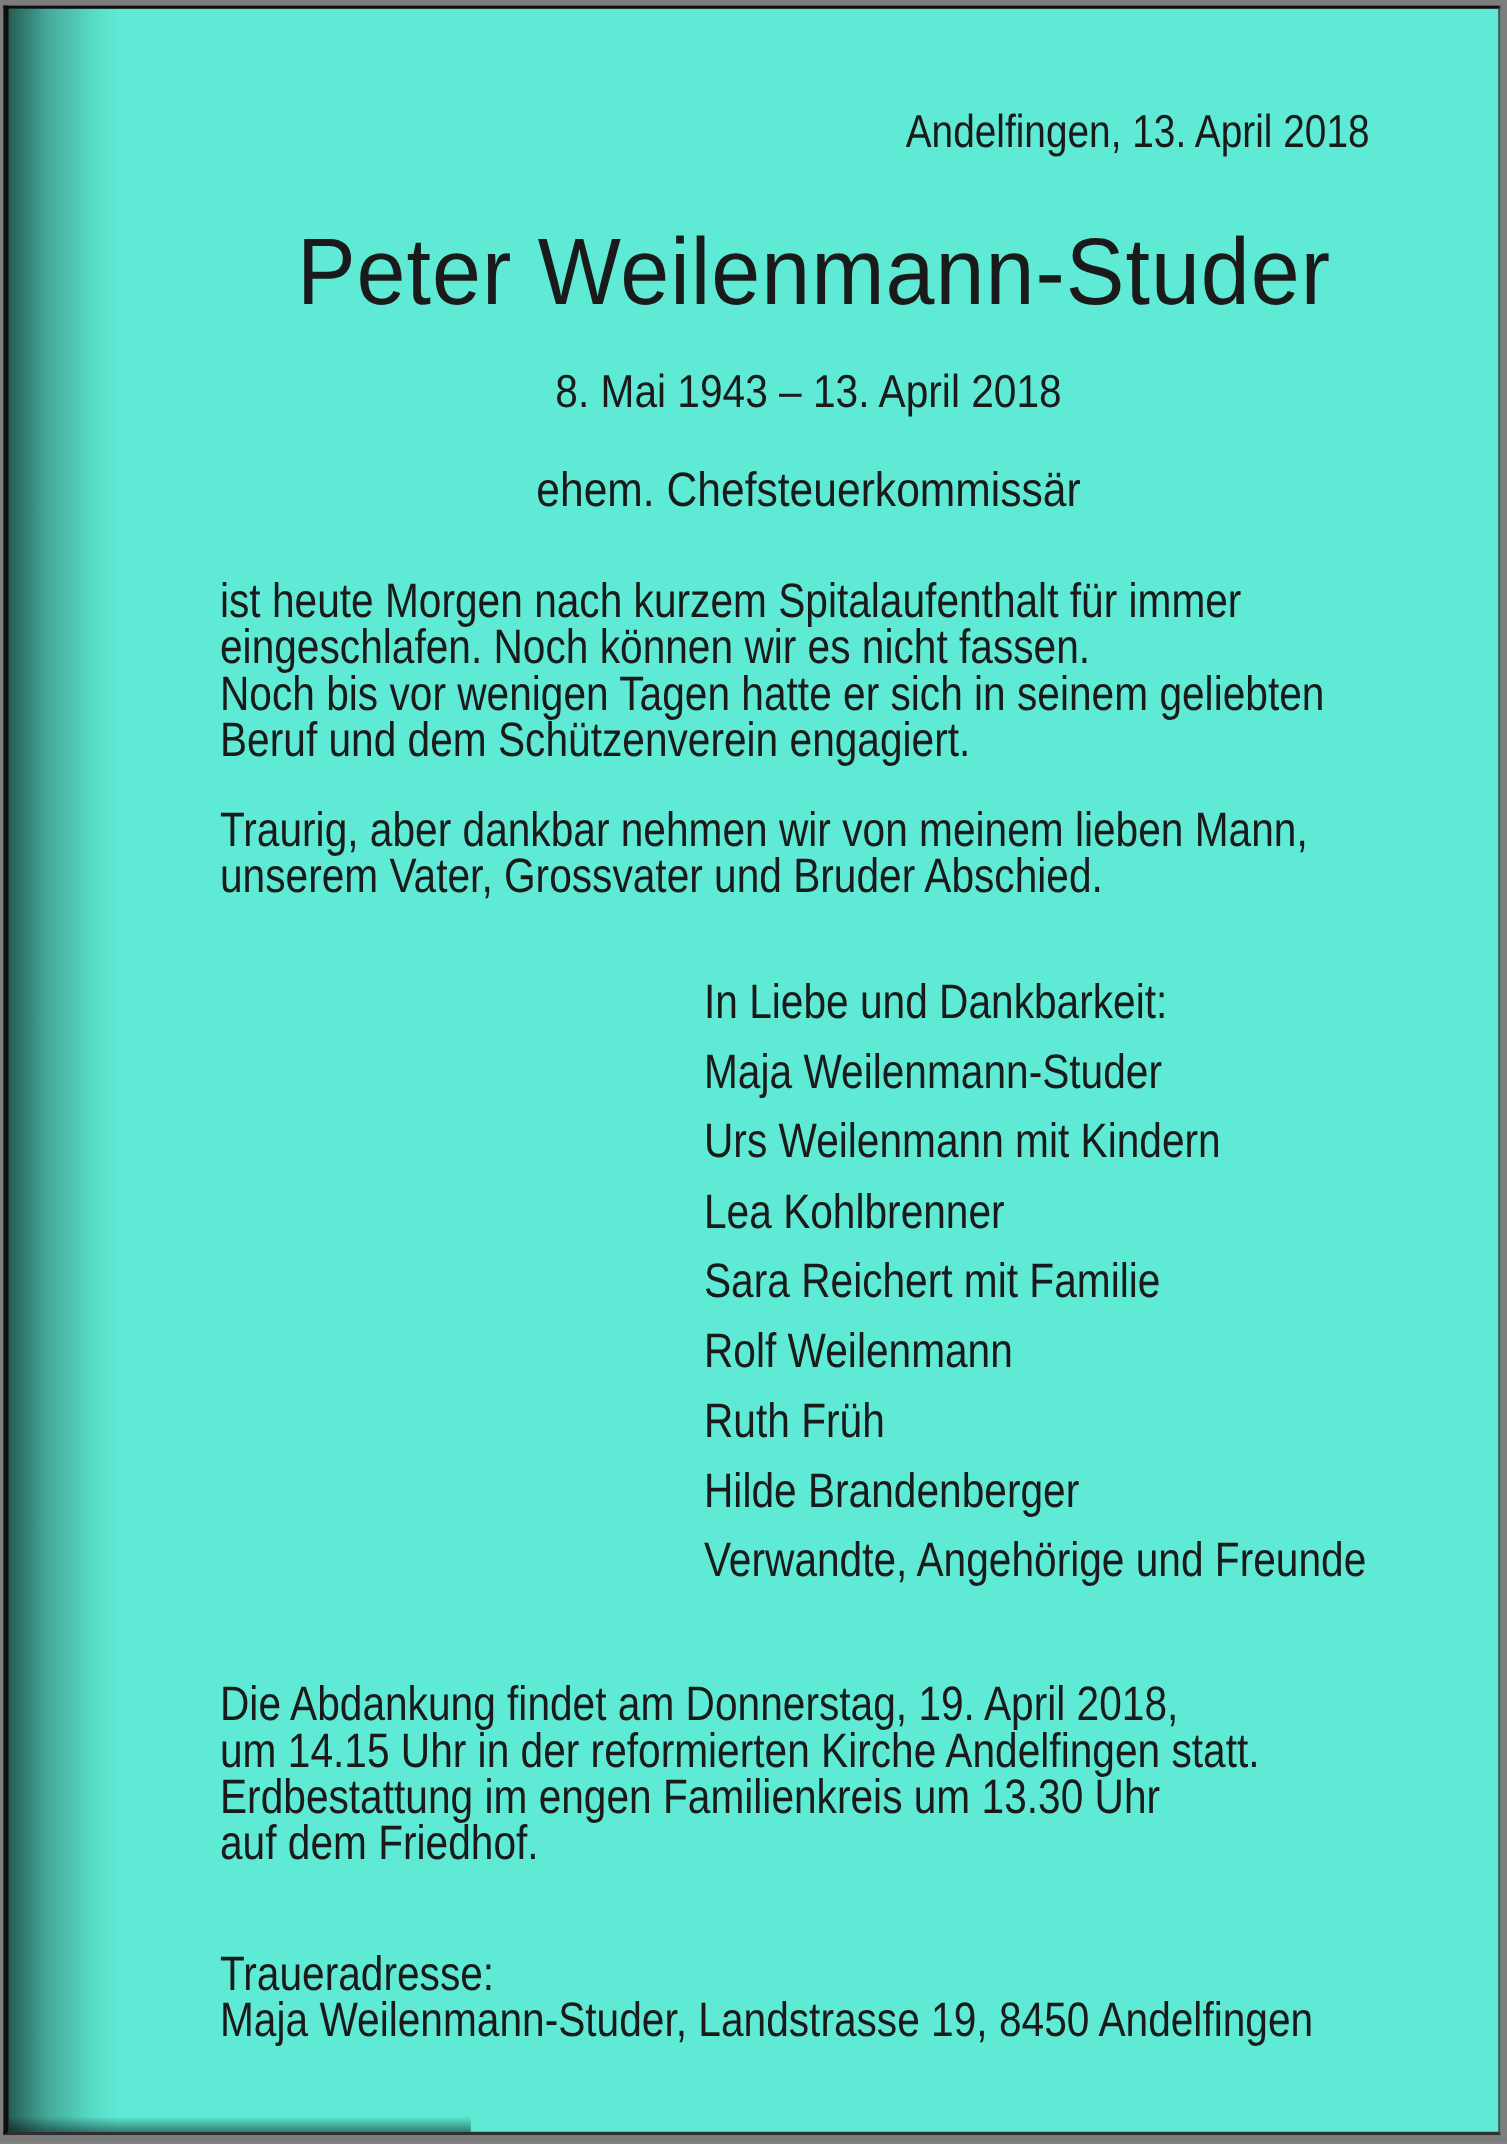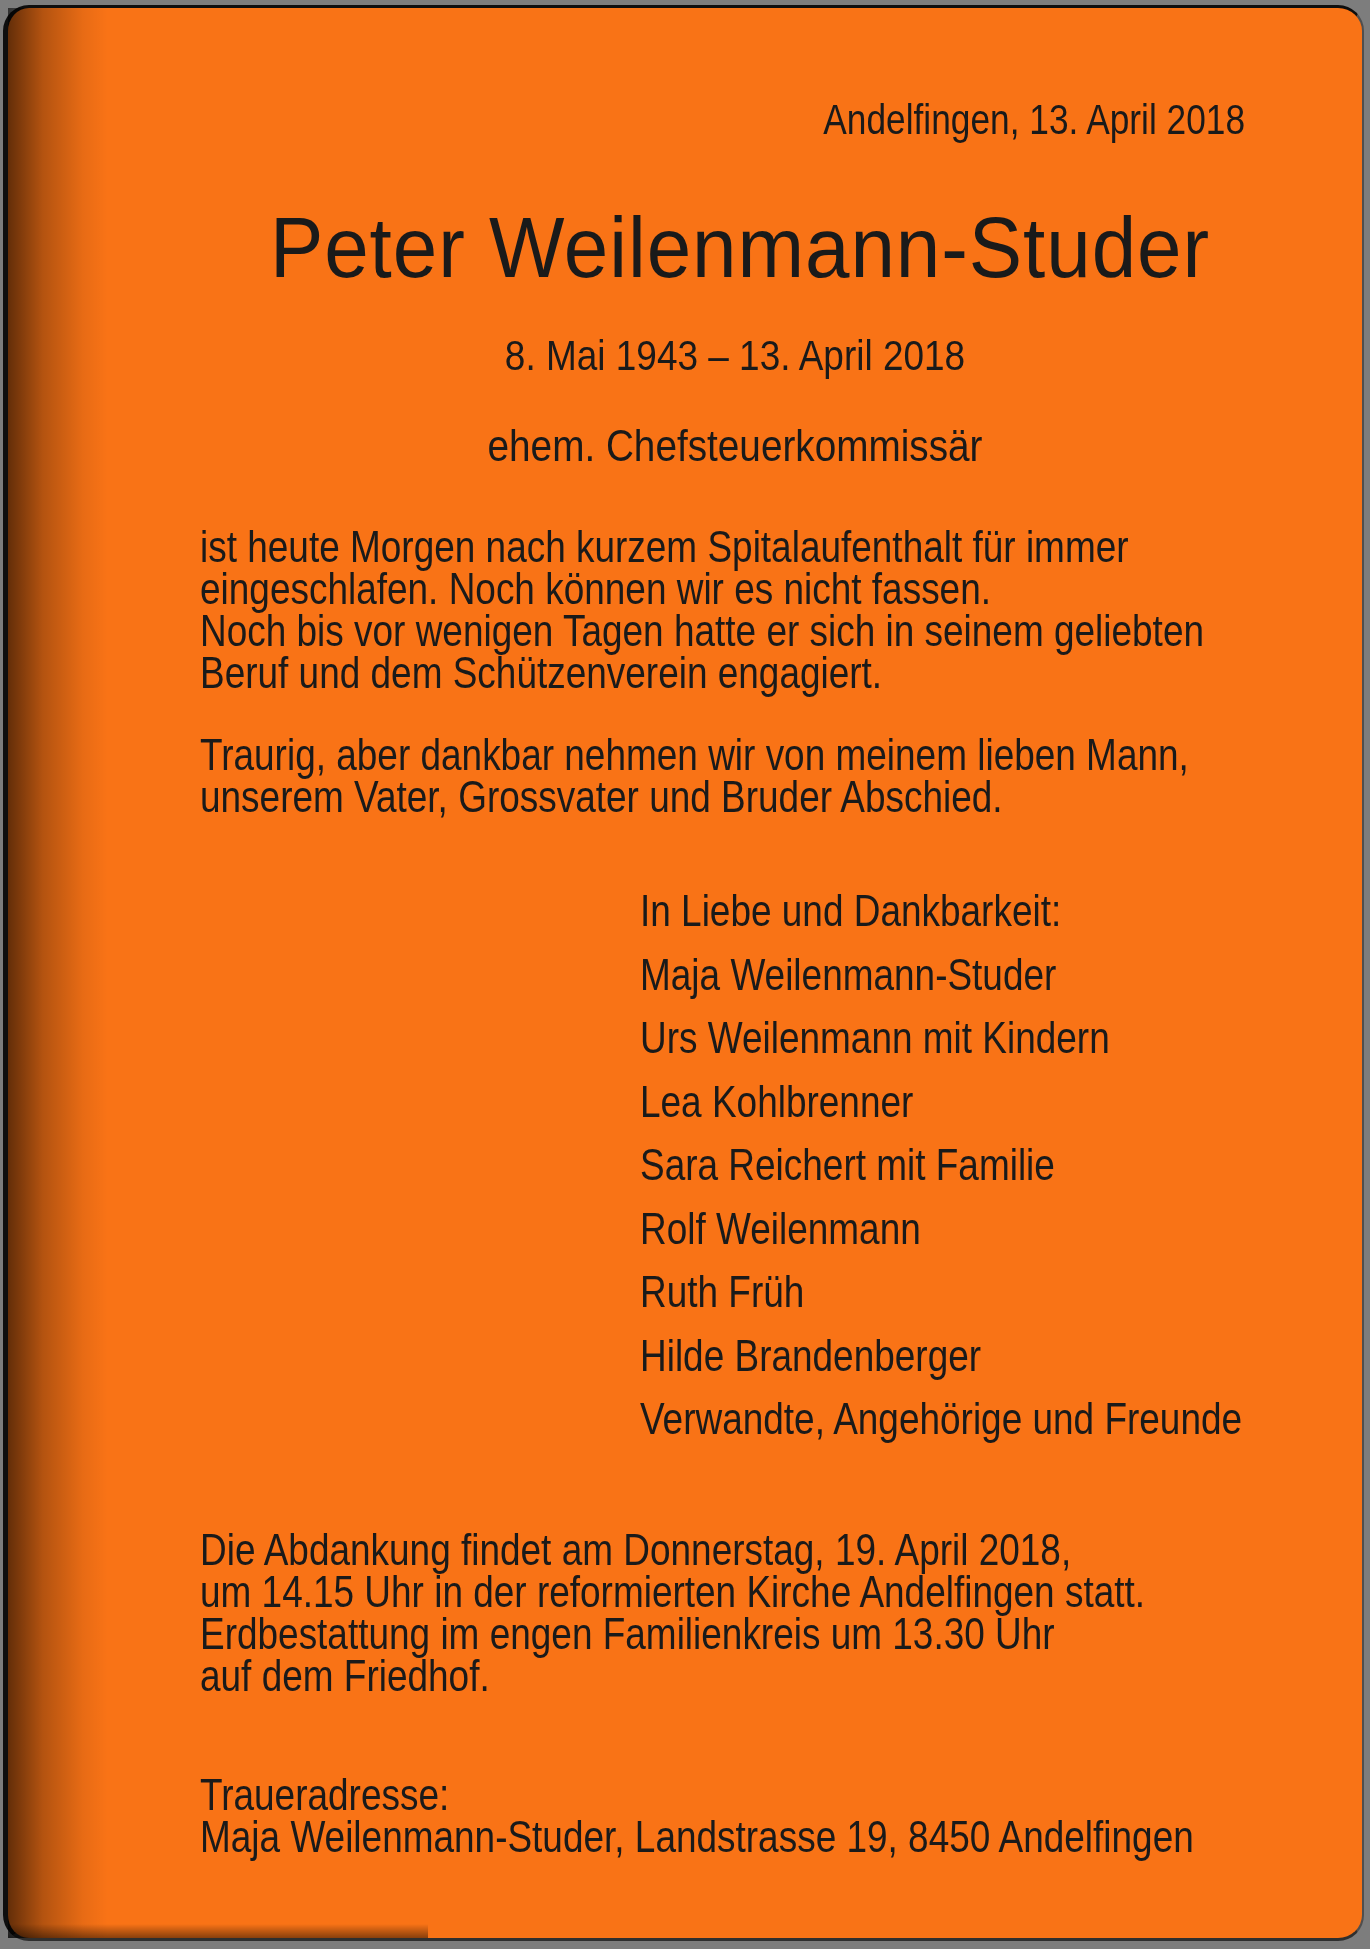--- a/index.html
+++ b/index.html
@@ -7,26 +7,25 @@
     width: 1370px; height: 1949px;
     background: #7d7d7d;
     font-family: "Liberation Sans", sans-serif;
     overflow: hidden;
     position: relative;
   }
   .stage { position: absolute; left: 0; top: 0; width: 1370px; height: 1949px; }
   .page {
     position: absolute;
     left: 3px; top: 5px; right: 6px; bottom: 8px;
-    background: #f97316;
+    background: #5eead4;
     border-left: 5px solid #0e0e0e;
     border-top: 3px solid #0e0e0e;
     border-right: 2px solid #4f4f4f;
     border-bottom: 3px solid #2f2f2f;
-    border-radius: 26px;
   }
   .left-shade {
     position: absolute; left: 0; top: 0; bottom: 0; width: 100px;
     background: linear-gradient(to right, rgba(0,0,0,0.60), rgba(0,0,0,0.28) 35%, rgba(0,0,0,0.07) 75%, rgba(0,0,0,0));
     pointer-events: none;
   }
   .bottom-shade {
     position: absolute; left: 0; bottom: 0; width: 420px; height: 14px;
     background: linear-gradient(to bottom, rgba(0,0,0,0), rgba(0,0,0,0.45));
     pointer-events: none;

